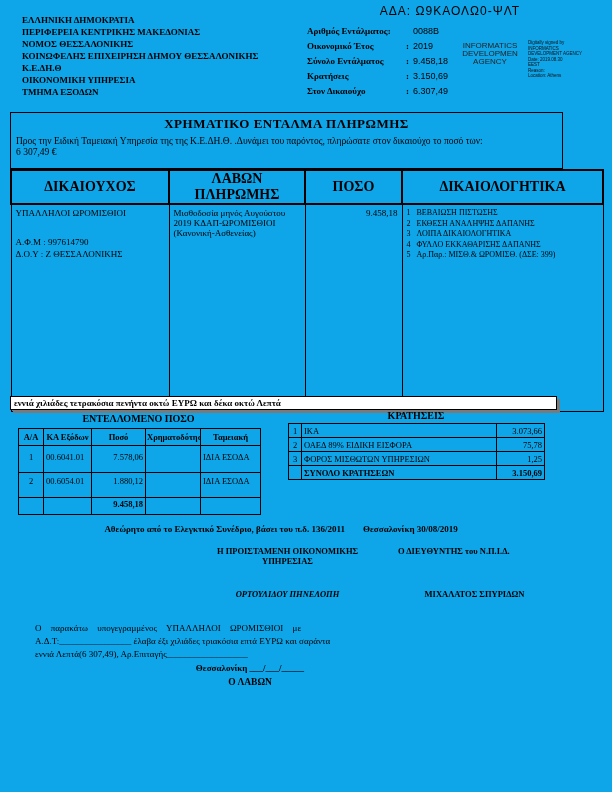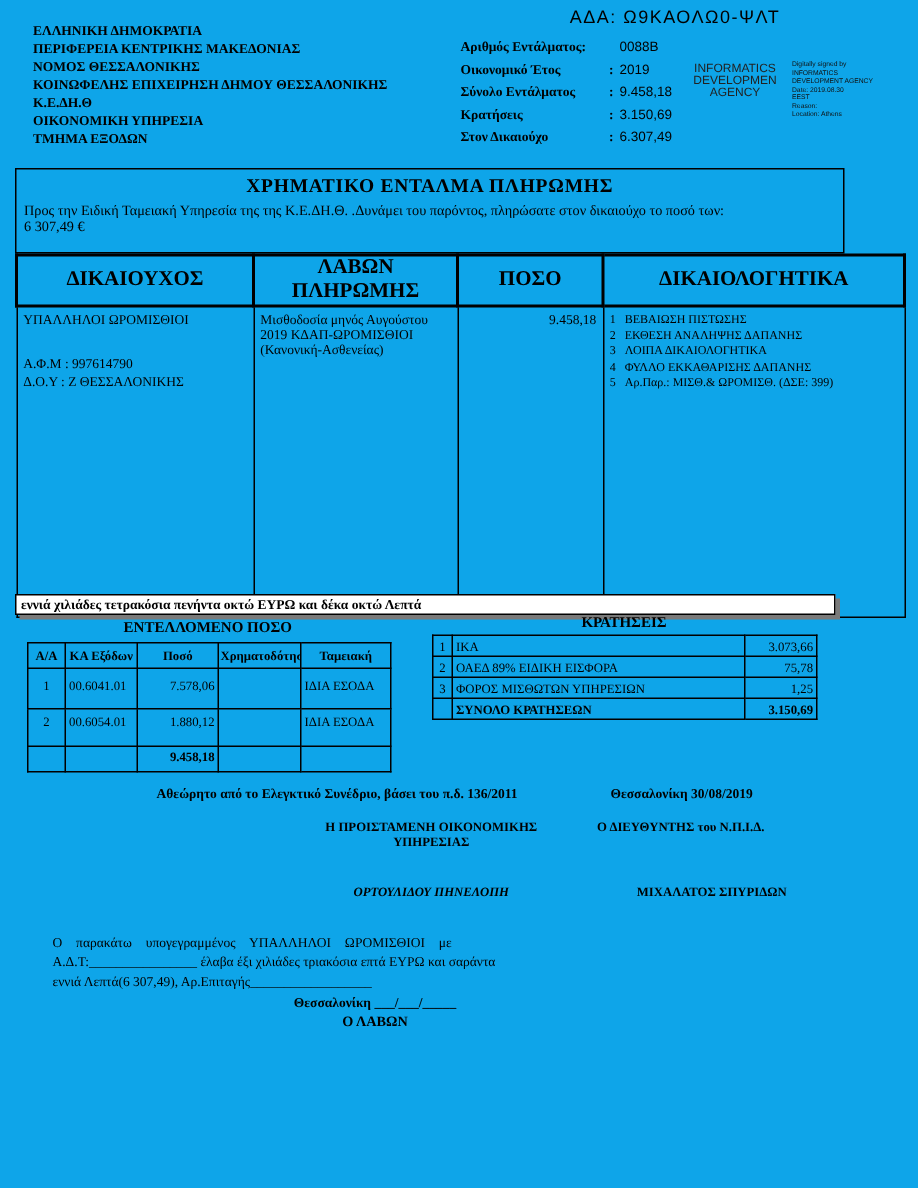--- a/index.html
+++ b/index.html
@@ -60,21 +60,21 @@
   .ta-c { text-align:center; } .ta-r { text-align:right; } .bold { font-weight:bold; }
   
   .deductions-title { position:absolute; left:288px; top:410px; width:256px; text-align:center;
                       font-size:10px; font-weight:bold; }
   .deductions-table { position:absolute; left:288px; top:423px; width:256px; table-layout:fixed; }
   .deductions-table td { border:1px solid #000; font-size:8.5px; height:14px; padding:0 2px;
                          white-space:nowrap; overflow:hidden; }
   
   .approval-left { position:absolute; left:15px; top:524px; width:330px;
                    font-size:9px; font-weight:bold; line-height:11px;text-align:right; }
-  .approval-right { position:absolute; left:363px; top:524px; font-size:9px; font-weight:bold;margin-left:44px; }
+  .approval-right { position:absolute; left:363px; top:524px; font-size:9px; font-weight:bold; }
   .sig-left-title { position:absolute; left:190px; top:546px; width:195px; text-align:center;
                     font-size:8.5px; font-weight:bold; line-height:10px; }
   .sig-right-title { position:absolute; left:398px; top:546px; width:165px; text-align:left;
                      font-size:8.5px; font-weight:bold; }
   .sig-left-name { position:absolute; left:190px; top:589px; width:195px; text-align:center;
                    font-size:8.5px; font-weight:bold;font-style:italic; }
   .sig-right-name { position:absolute; left:392px; top:589px; width:165px; text-align:center;
                     font-size:8.5px; font-weight:bold; }
   
   .receipt { position:absolute; left:35px; top:622px; width:375px; font-size:9px; line-height:13px; }

